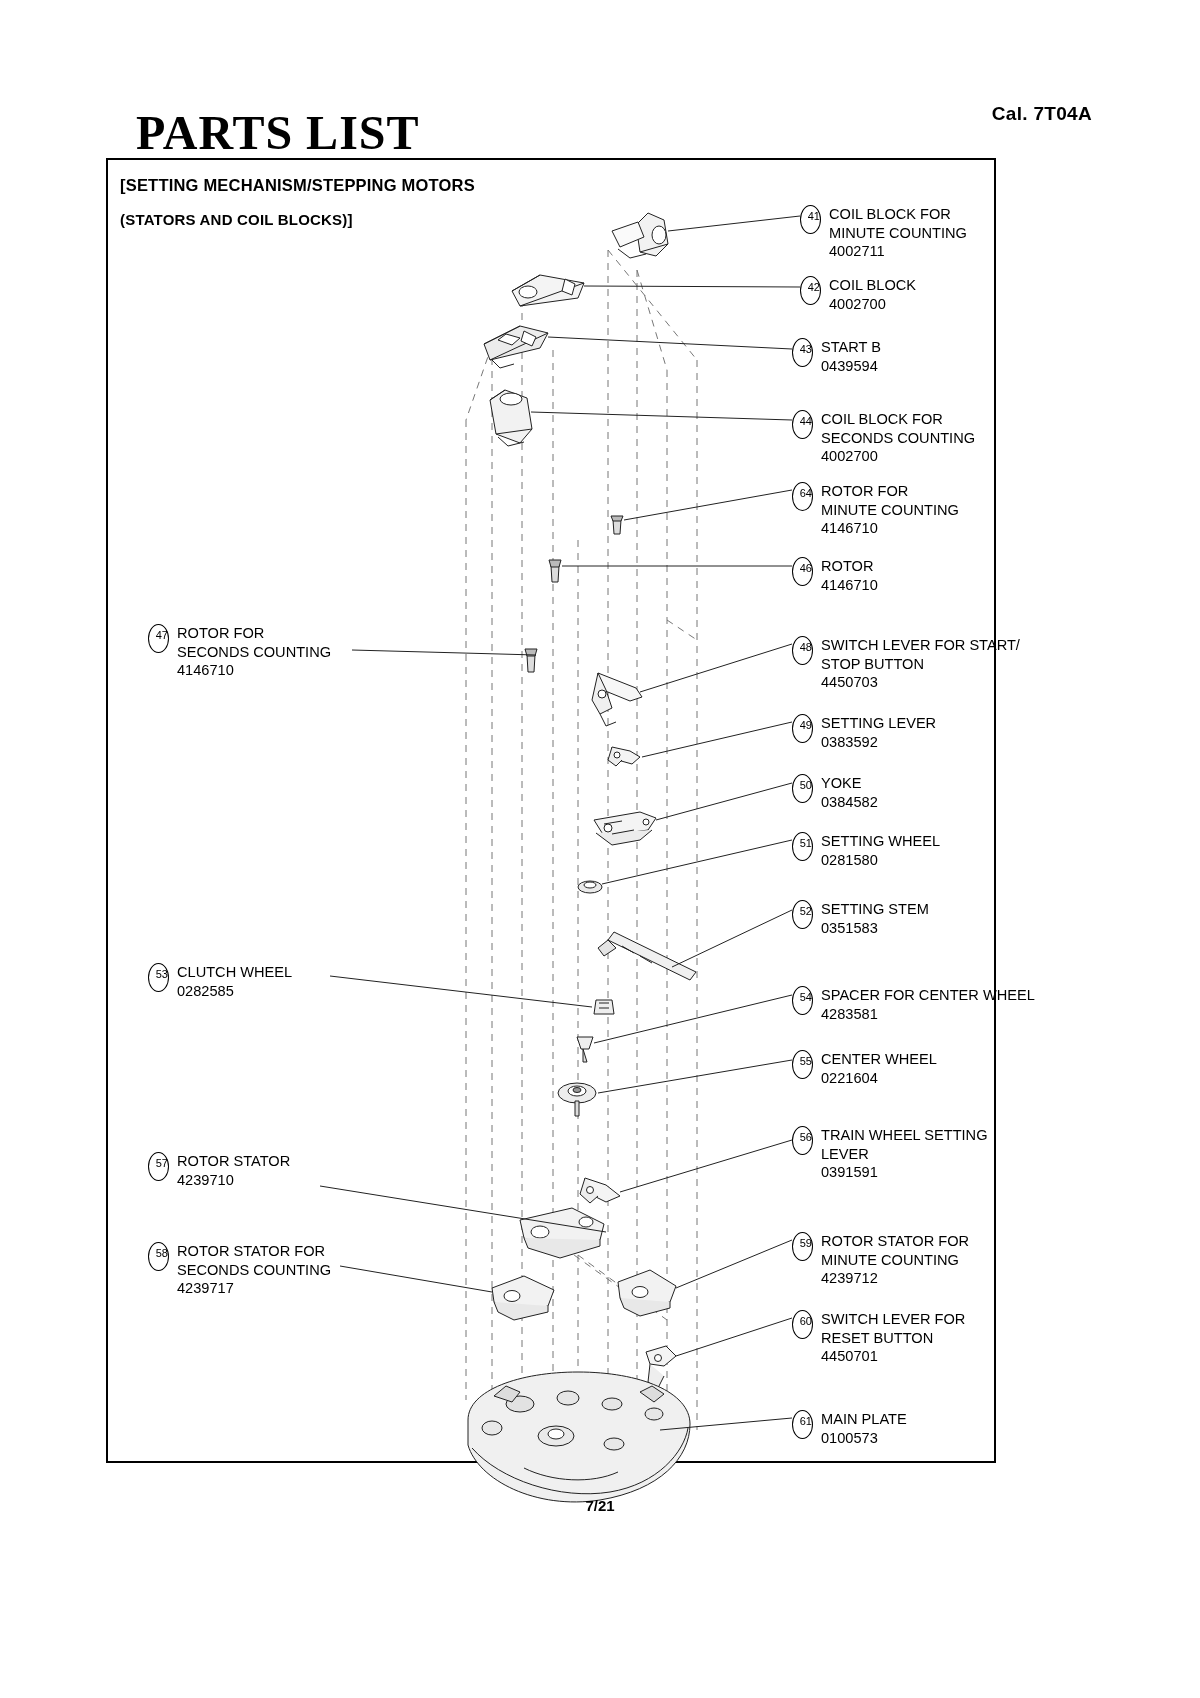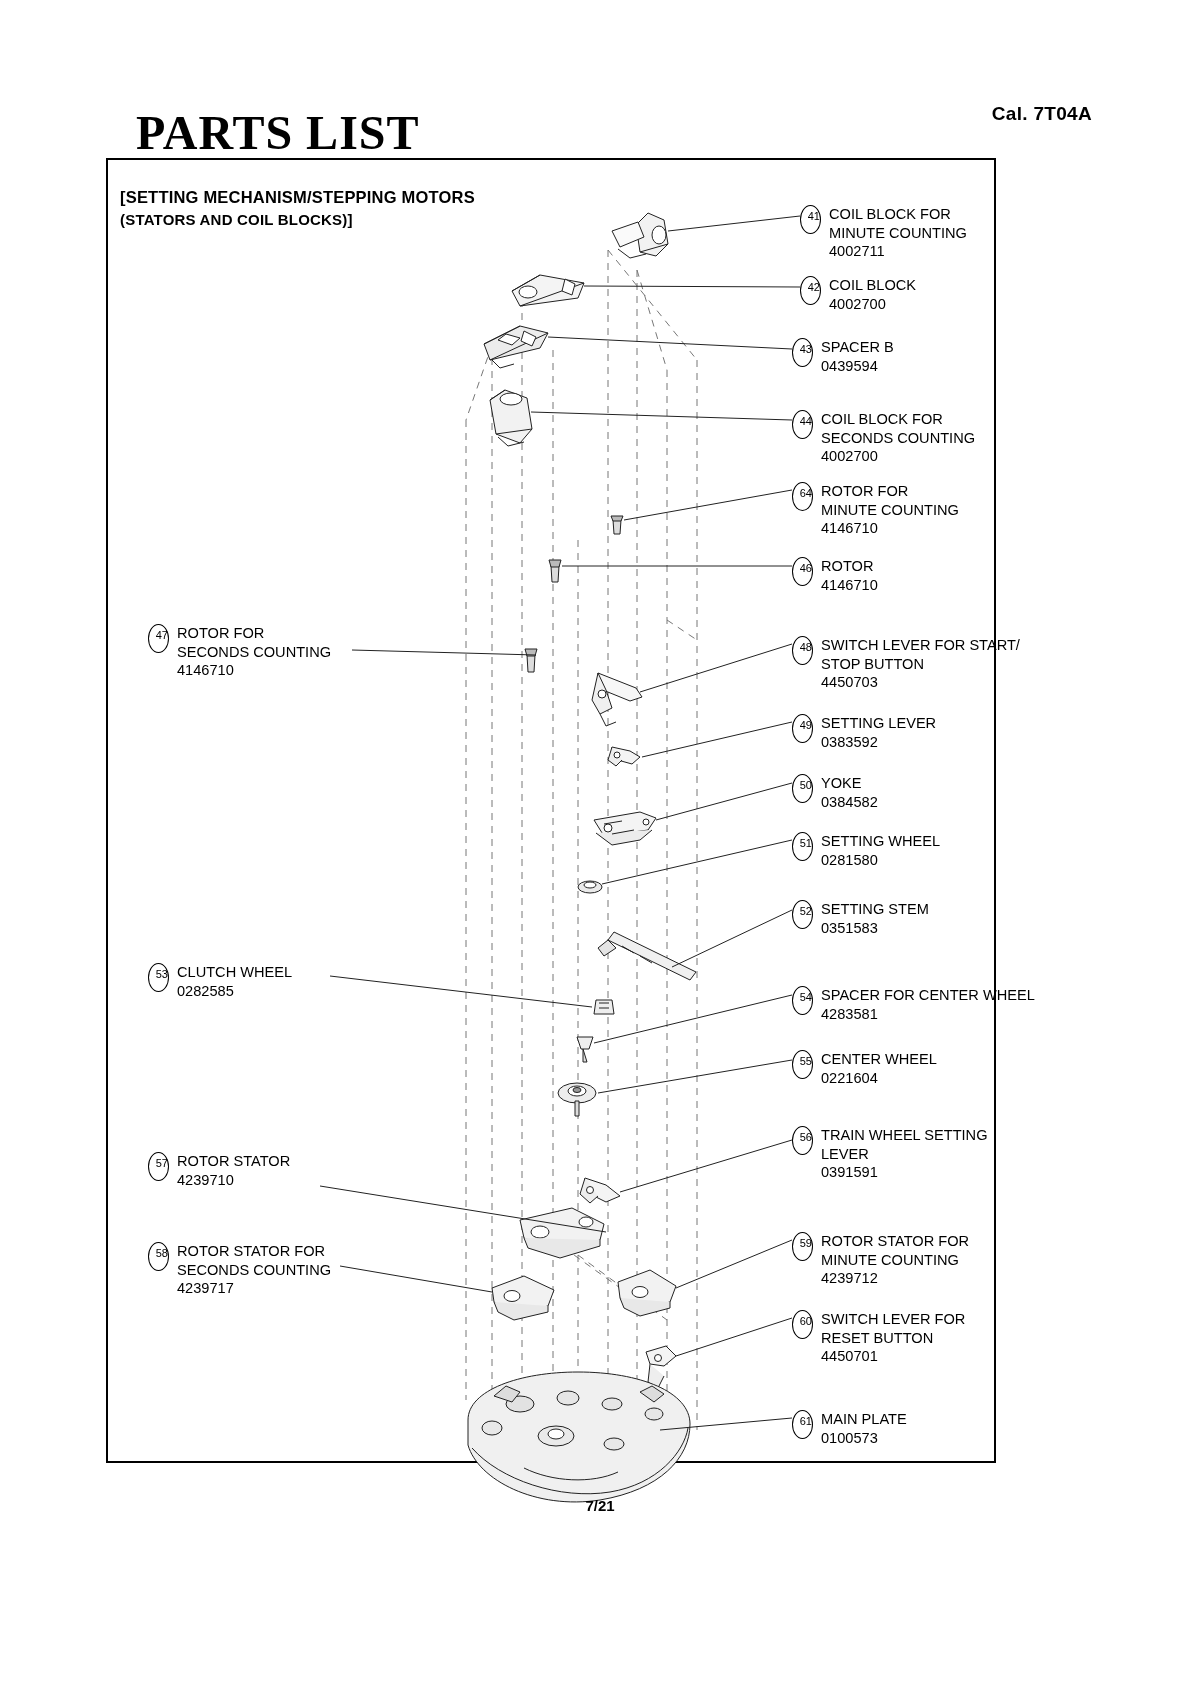--- a/index.html
+++ b/index.html
@@ -46,21 +46,21 @@
     left: 106px;
     top: 158px;
     width: 890px;
     height: 1305px;
     border: 2px solid #000;
     box-sizing: border-box;
   }
   .section-title {
     position: absolute;
     left: 120px;
-    top: 188px;
+    top: 176px;
     font-size: 16.5px;
     font-weight: bold;
     letter-spacing: 0.2px;
   }
   .section-title2 {
     position: absolute;
     left: 120px;
     top: 211px;
     font-size: 15px;
     font-weight: bold;
@@ -338,21 +338,21 @@
     <span class="num">42</span>
     <span class="txt">
       <span class="l">COIL BLOCK</span>
       <span class="l">4002700</span>
     </span>
   </div>
 
   <div class="callout right" style="left:792px; top:338px;">
     <span class="num">43</span>
     <span class="txt">
-      <span class="l">SPACER B</span>
+      <span class="l">START B</span>
       <span class="l">0439594</span>
     </span>
   </div>
 
   <div class="callout right" style="left:792px; top:410px;">
     <span class="num">44</span>
     <span class="txt">
       <span class="l">COIL BLOCK FOR</span>
       <span class="l">SECONDS COUNTING</span>
       <span class="l">4002700</span>

